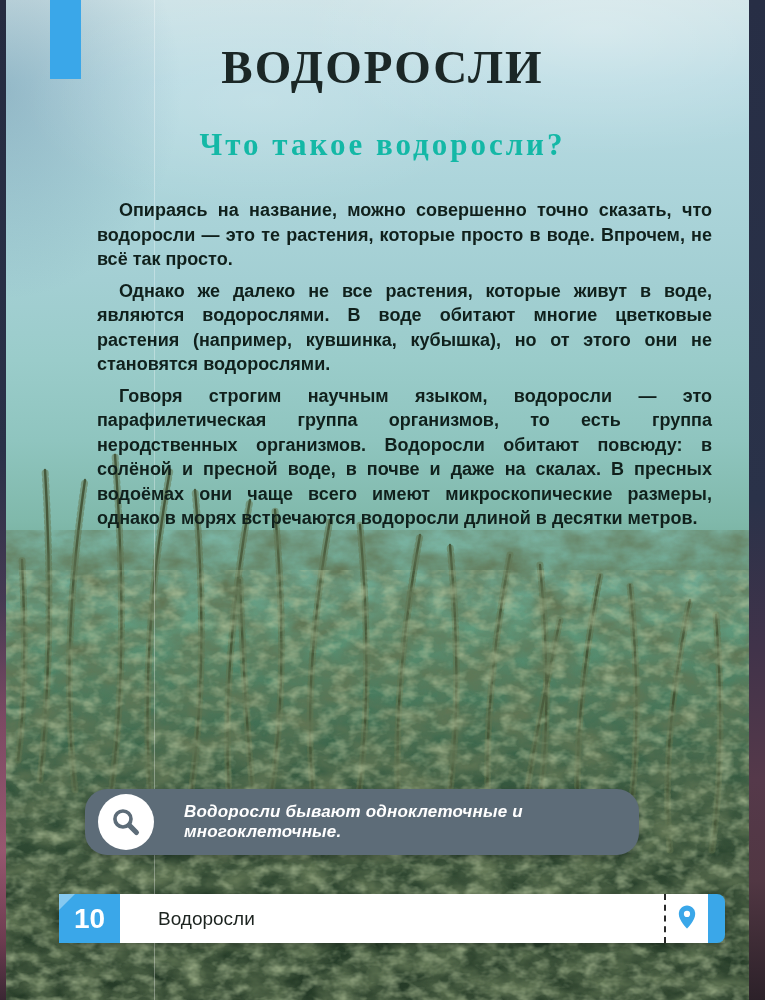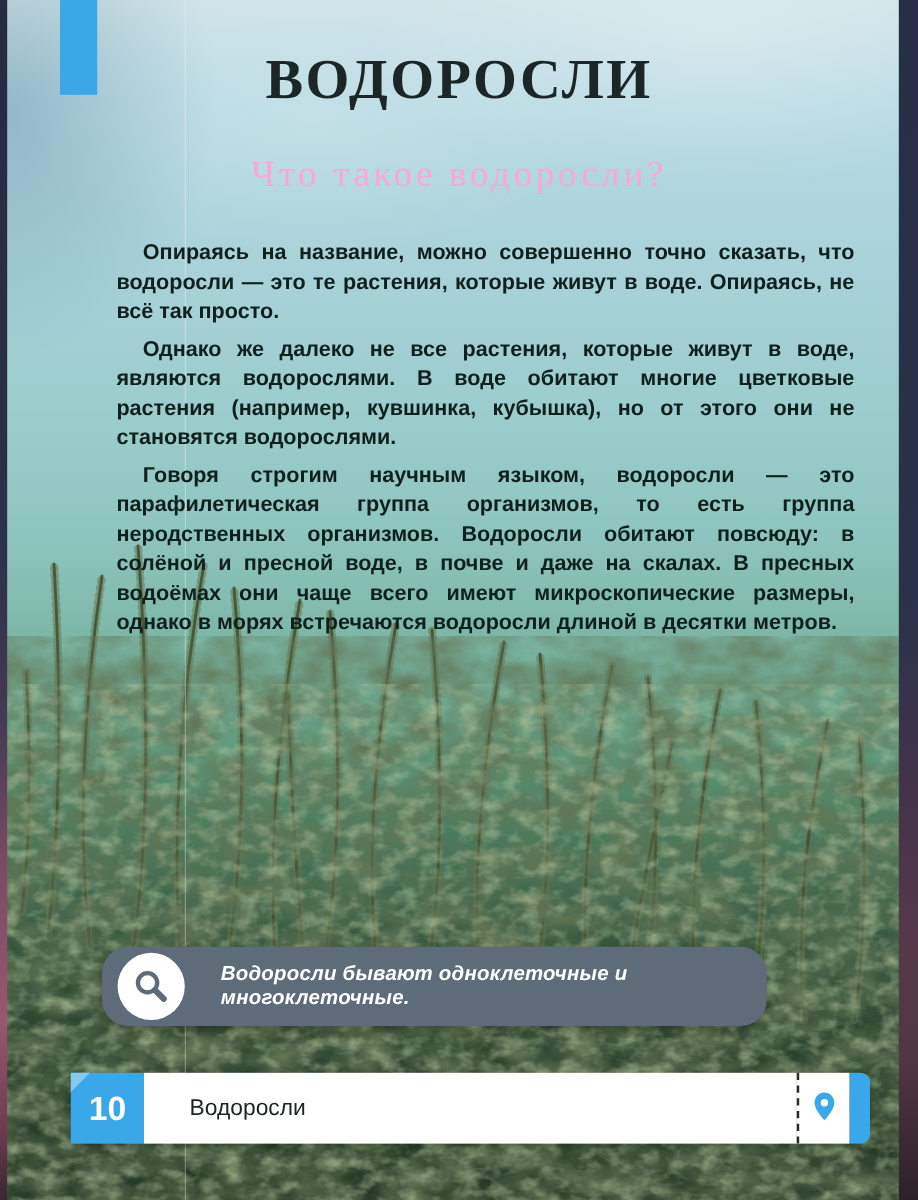--- a/index.html
+++ b/index.html
@@ -31,22 +31,22 @@
     background:#3aa7e9;z-index:2;
   }
   
   .title{
     position:absolute;top:40px;left:0;width:100%;margin:0;text-align:center;
     font-family:"Liberation Serif",serif;font-weight:600;font-size:47px;
     letter-spacing:2px;color:#1b2726;z-index:2;
   }
   .subtitle{
     position:absolute;top:127px;left:0;width:100%;margin:0;text-align:center;
-    font-family:"Liberation Serif",serif;font-weight:normal;font-size:31px;
-    letter-spacing:3px;color:#f9a8d4;z-index:2;
+    font-family:"Liberation Serif",serif;font-weight:bold;font-size:31px;
+    letter-spacing:3px;color:#14b8a6;z-index:2;
   }
   
   .body-text{
     position:absolute;left:97px;right:53px;top:198px;z-index:2;
     font-size:18px;line-height:24.5px;font-weight:600;color:#10201c;
     text-align:justify;
   }
   .body-text p{margin:0 0 7px 0;text-indent:22px;}
   
   .callout{
@@ -57,21 +57,21 @@
   .callout-circle{
     width:56px;height:56px;border-radius:50%;background:#fff;
     margin-left:13px;flex:0 0 auto;display:flex;align-items:center;justify-content:center;
   }
   .callout-text{
     margin-left:30px;color:#fff;font-style:italic;font-weight:bold;font-size:17px;
     letter-spacing:.2px;
   }
   
   .footer{
-    position:absolute;left:59px;top:894px;width:666px;height:59px;z-index:3;
+    position:absolute;left:59px;top:894px;width:666px;height:49px;z-index:3;
     display:flex;align-items:stretch;box-shadow:0 2px 6px rgba(0,0,0,.3);
   }
   .page-num-tab{
     position:relative;width:61px;background:#3aa7e9;flex:0 0 auto;
     display:flex;align-items:center;justify-content:center;
     color:#fff;font-weight:bold;font-size:28px;
   }
   .page-num-tab .fold{
     position:absolute;left:0;top:0;width:0;height:0;
     border-top:16px solid #85c9f0;border-right:16px solid transparent;
@@ -203,21 +203,21 @@
   </svg>
 
   <div class="fold-line"></div>
 
   <div class="accent-tab"></div>
 
   <h1 class="title">ВОДОРОСЛИ</h1>
   <h2 class="subtitle">Что такое водоросли?</h2>
 
   <div class="body-text">
-    <p>Опираясь на название, можно совершенно точно сказать, что водоросли — это те растения, которые живут в воде. Опираясь, не всё так просто.</p>
+    <p>Опираясь на название, можно совершенно точно сказать, что водоросли — это те растения, которые просто в воде. Впрочем, не всё так просто.</p>
     <p>Однако же далеко не все растения, которые живут в воде, являются водорослями. В воде обитают многие цветковые растения (например, кувшинка, кубышка), но от этого они не становятся водорослями.</p>
     <p>Говоря строгим научным языком, водоросли — это парафилетическая группа организмов, то есть группа неродственных организмов. Водоросли обитают повсюду: в солёной и пресной воде, в почве и даже на скалах. В пресных водоёмах они чаще всего имеют микроскопические размеры, однако в морях встречаются водоросли длиной в десятки метров.</p>
   </div>
 
   <div class="callout">
     <div class="callout-circle">
       <svg width="34" height="34" viewBox="0 0 28 28">
         <circle cx="11.5" cy="11.5" r="6.6" fill="none" stroke="#5d6c78" stroke-width="3"></circle>
         <line x1="16.6" y1="16.6" x2="22.6" y2="22.6" stroke="#5d6c78" stroke-width="4.2" stroke-linecap="round"></line>
       </svg>

